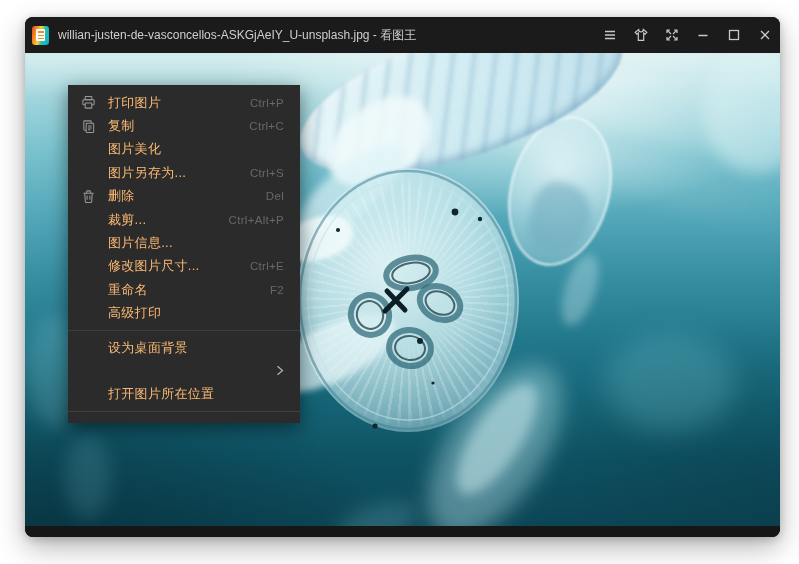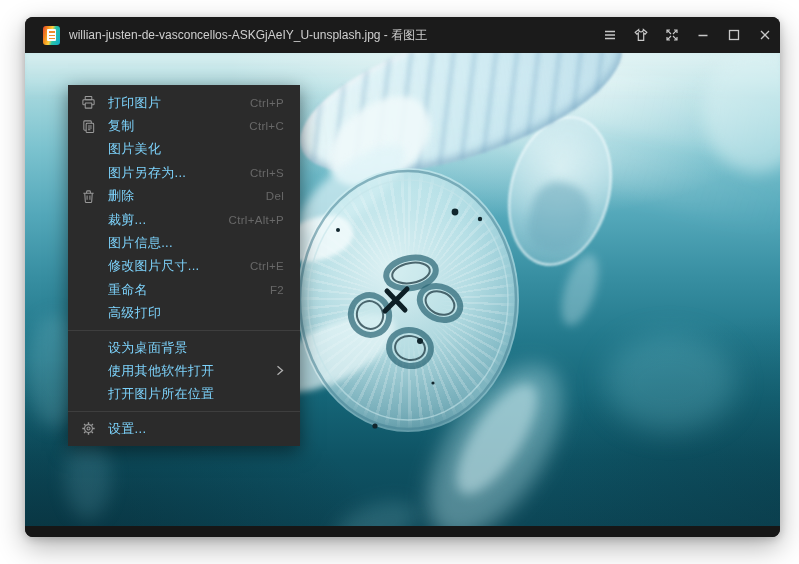--- a/index.html
+++ b/index.html
@@ -9,21 +9,21 @@
   
   .window {
     position:absolute; left:25px; top:17px; width:755px; height:520px;
     border-radius:8px; overflow:hidden; background:#141414;
     box-shadow:0 10px 28px rgba(0,0,0,.30), 0 2px 8px rgba(0,0,0,.18);
   }
 
   
   .titlebar {
     height:36px; background:#1b1b1b; display:flex; align-items:center;
-    padding-left:18px; user-select:none;
+    padding-left:7px; user-select:none;
   }
   .app-icon { width:17px; height:19px; border-radius:3px; position:relative; flex:0 0 auto;
     background:linear-gradient(105deg,#e3432e 0%,#f59b1e 28%,#ffcf3f 46%,#2bc4a7 60%,#0fa9c9 100%); }
   .app-icon .doc { position:absolute; left:4px; top:3.5px; width:9px; height:12px; background:#fdfdfd; border-radius:1px; }
   .app-icon .doc::before { content:''; position:absolute; left:1.5px; right:1.5px; top:2px; bottom:2px;
     background:repeating-linear-gradient(180deg,#f08b2a 0 1.5px,transparent 1.5px 3.5px); }
   .title-text { color:#cfcfcf; font-size:12px; margin-left:9px; white-space:nowrap; overflow:hidden; }
   .tb-spacer { flex:1; }
   .tb-btn { width:31px; height:36px; display:flex; align-items:center; justify-content:center;
     background:transparent; border:none; cursor:pointer; flex:0 0 auto; }
@@ -97,21 +97,21 @@
   .jelly-bl2 { left:40px; top:382px; width:46px; height:84px;  background:rgba(128,194,208,.18); border-radius:50%; filter:blur(9px); }
   .jelly-bc  { left:308px; top:452px; width:86px; height:42px; transform:rotate(-20deg);
     background:rgba(140,204,214,.20); border-radius:50%; filter:blur(9px); }
 
   
   .context-menu { position:absolute; left:43px; top:68px; width:232px;
     background:#2b2b2b; padding:6px 0; box-shadow:0 5px 18px rgba(0,0,0,.5);
     z-index:10; user-select:none; }
   .menu-item { display:flex; align-items:center; height:23.4px; padding:0 16px 0 13px; cursor:pointer; }
   .mi-icon { width:27px; height:16px; display:inline-flex; align-items:center; flex:0 0 auto; }
-  .mi-label { font-size:13px; color:#7dd3fc; letter-spacing:.3px; white-space:nowrap; }
+  .mi-label { font-size:13px; color:#fdba74; letter-spacing:.3px; white-space:nowrap; }
   .mi-shortcut { margin-left:auto; font-size:11.5px; color:#686868; letter-spacing:.3px; }
   .mi-shortcut svg { display:block; }
   .menu-sep { height:1px; background:#3e3e3e; margin:5px 0; }
 
   .controls { display:flex; }
 </style>
 </head>
 <body>
 
 <div class="window">
@@ -298,38 +298,26 @@
     <span class="mi-shortcut"></span>
   </div>
       <div class="menu-sep"></div>
       <div class="menu-item">
     <span class="mi-icon"></span>
     <span class="mi-label">设为桌面背景</span>
     <span class="mi-shortcut"></span>
   </div>
       <div class="menu-item">
     <span class="mi-icon"></span>
-    <span class="mi-label">使用其他软件打开</span>
     <span class="mi-shortcut">
           <svg width="8" height="11" viewBox="0 0 8 11" fill="none" stroke="#b0b0b0" stroke-width="1.3">
             <path d="M1.5 1.2 L6.5 5.5 L1.5 9.8"></path>
           </svg>
         </span>
   </div>
       <div class="menu-item">
     <span class="mi-icon"></span>
     <span class="mi-label">打开图片所在位置</span>
     <span class="mi-shortcut"></span>
   </div>
       <div class="menu-sep"></div>
-      <div class="menu-item">
-    <span class="mi-icon">
-          <svg width="15" height="15" viewBox="0 0 16 16" fill="none" stroke="#9a9a9a" stroke-width="1.2">
-            <circle cx="8" cy="8" r="4.2"></circle>
-            <circle cx="8" cy="8" r="1.6"></circle>
-            <path stroke-width="1.5" d="M8 1.4 V3.2 M8 12.8 v1.8 M1.4 8 H3.2 M12.8 8 h1.8 M3.3 3.3 L4.6 4.6 M11.4 11.4 l1.3 1.3 M12.7 3.3 L11.4 4.6 M4.6 11.4 l-1.3 1.3"></path>
-          </svg>
-        </span>
-    <span class="mi-label">设置...</span>
-    <span class="mi-shortcut"></span>
-  </div>
     </div>
 </div>
 
 </body></html>

